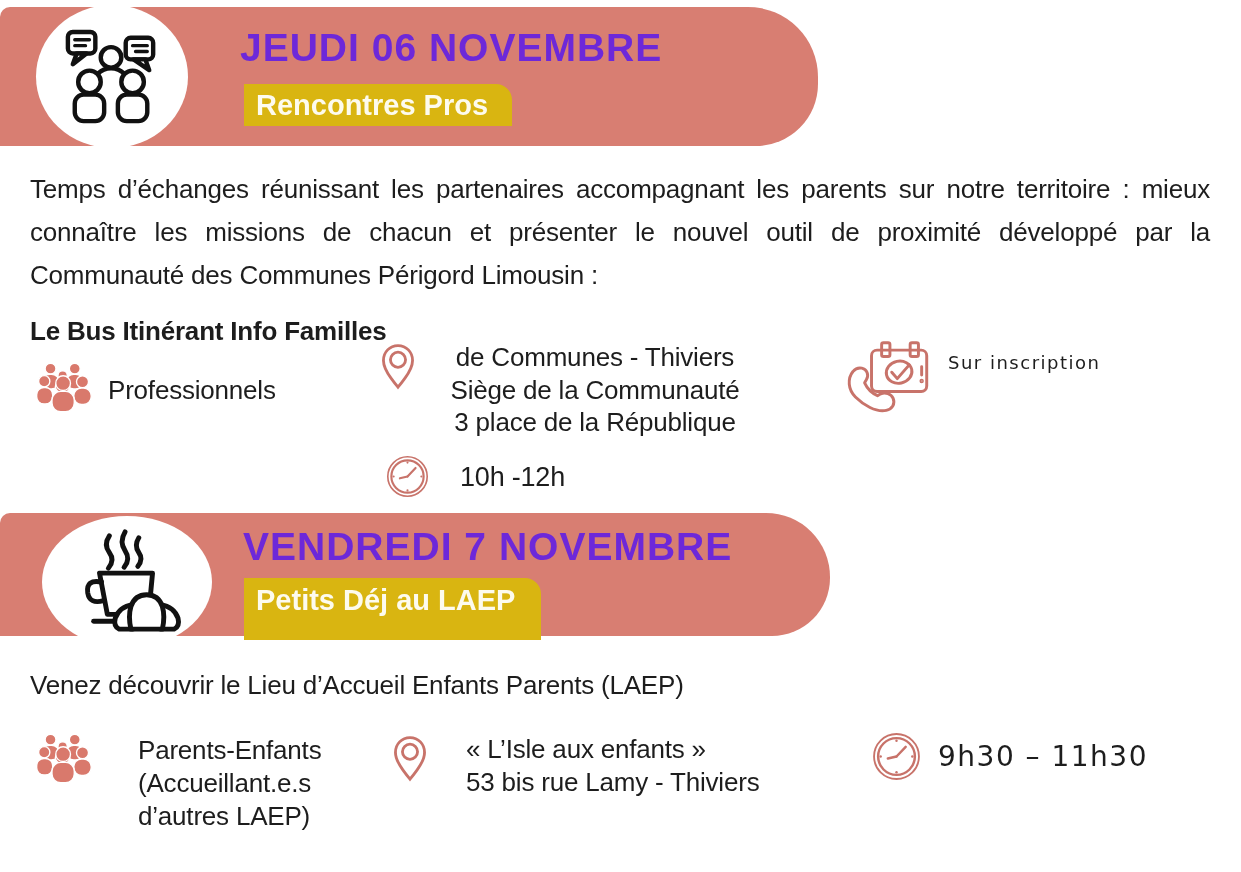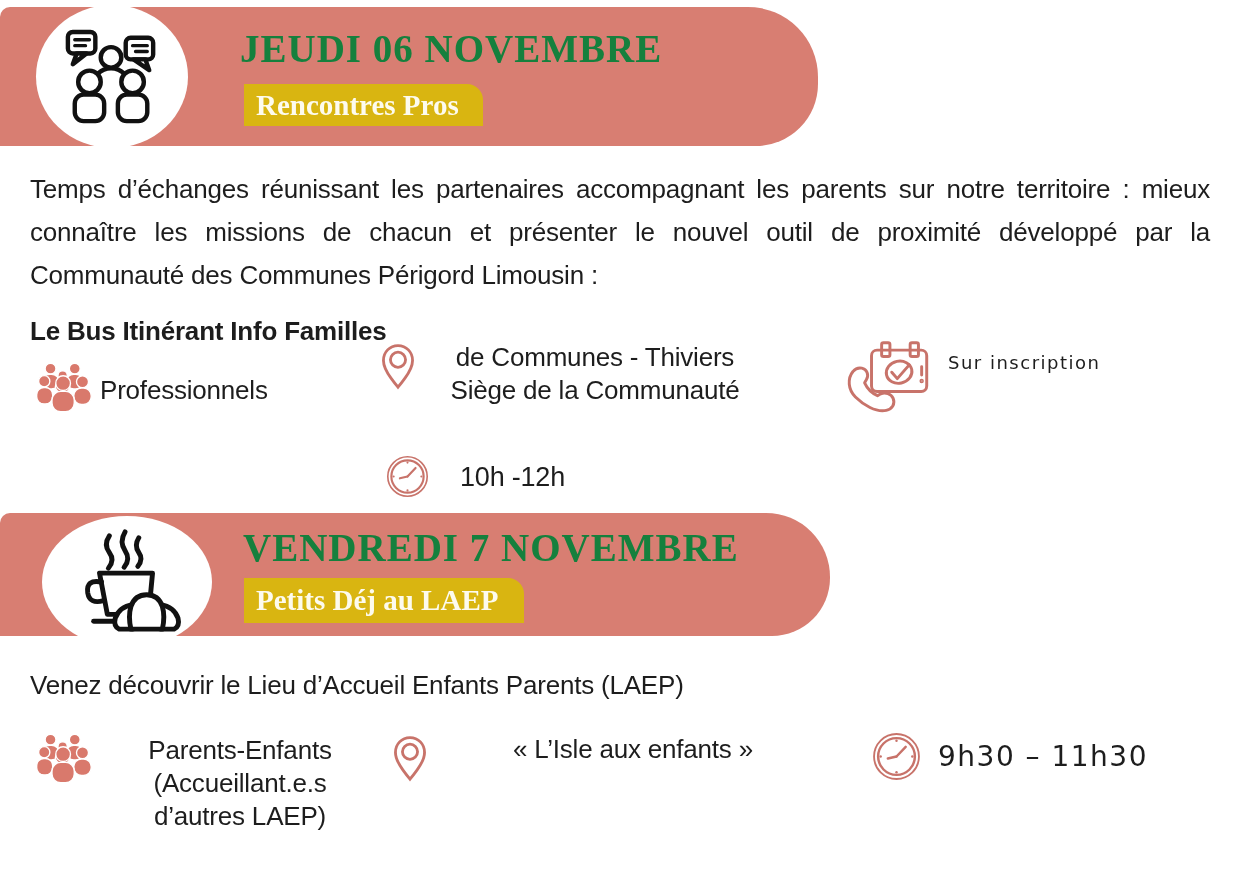--- a/index.html
+++ b/index.html
@@ -7,40 +7,40 @@
         font-family:"Liberation Sans",sans-serif;color:#1d1d1d;}
   .abs{position:absolute;}
 
   
   .banner{background:#d87e72;}
   .banner1{left:0;top:7px;width:818px;height:139px;border-radius:10px 70px 62px 0;}
   .banner2{left:0;top:513px;width:830px;height:123px;border-radius:10px 64px 58px 0;}
   .circle{background:#ffffff;border-radius:50%;display:flex;align-items:center;justify-content:center;}
   .circle1{left:36px;top:5px;width:152px;height:143px;}
   .circle2{left:42px;top:516px;width:170px;height:132px;}
-  .banner-title{font-family:Liberation Serif, serif;font-weight:800;
-        color:#15803d;font-size:39px;letter-spacing:1px;white-space:nowrap;}
+  .banner-title{font-family:Liberation Sans, sans-serif;font-weight:800;
+        color:#6d28d9;font-size:39px;letter-spacing:1px;white-space:nowrap;}
   .title1{left:240px;top:26px;}
   .title2{left:243px;top:525px;}
-  .badge{background:#d9b511;color:#fdfbee;font-family:Liberation Serif, serif;
+  .badge{background:#d9b511;color:#fdfbee;font-family:Liberation Sans, sans-serif;
         font-weight:800;font-size:29px;white-space:nowrap;border-radius:0 16px 0 0;}
   .badge1{left:244px;top:84px;height:42px;line-height:42px;padding:0 24px 0 12px;}
-  .badge2{left:244px;top:578px;height:45px;line-height:45px;padding:0 26px 0 12px;}
+  .badge2{left:244px;top:578px;height:55px;line-height:45px;padding:0 26px 7px 12px;}
 
   
   .para{left:30px;top:168px;width:1180px;font-size:26px;line-height:43px;letter-spacing:-0.2px;}
   .para .desc{text-align:justify;display:block;}
   .para .desc-bold{font-weight:bold;margin-top:13px;}
   .intro2{left:30px;top:670px;font-size:26px;letter-spacing:-0.2px;white-space:nowrap;}
 
   .info-label{font-size:26px;letter-spacing:-0.2px;}
   .loc-center{text-align:center;line-height:32.5px;}
-  .loc-left{text-align:center;line-height:33px;}
+  .loc-left{text-align:left;line-height:33px;margin-left:28px;}
   .geo{font-family:"DejaVu Sans",sans-serif;letter-spacing:1.5px;}
-  .lbl-professionnels{left:100px;top:375px;text-align:right;}
+  .lbl-professionnels{left:108px;top:375px;text-align:right;}
   .loc1{left:420px;top:341px;width:350px;}
   .sur-inscription{left:948px;top:352px;font-size:18px;}
   .time1{left:460px;top:462px;font-size:27px;}
   .aud2{left:110px;top:734px;width:260px;}
   .loc2{left:438px;top:733px;width:390px;}
   .time2{left:938px;top:740px;font-size:28px;}
 
   
   .ic{display:block;}
   svg{display:block;}
@@ -158,20 +158,21 @@
   <div class="abs info-label lbl-professionnels">Professionnels</div>
 
   <span class="abs ic" style="left:381px;top:343px;">
     <svg width="34" height="59">
         <use href="#sym-pin"></use>
       </svg>
   </span>
   <div class="abs info-label loc-center loc1">
     <div>de Communes - Thiviers</div>
     <div>Siège de la Communauté</div>
+    <div>3 place de la République</div>
   </div>
 
   <span class="abs ic" style="left:843px;top:338px;">
     <svg width="92" height="85">
         <use href="#sym-phonecal"></use>
       </svg>
   </span>
   <div class="abs info-label geo sur-inscription">Sur inscription</div>
 
   <span class="abs ic" style="left:386px;top:455px;">
@@ -205,20 +206,21 @@
     <div>d’autres LAEP)</div>
   </div>
 
   <span class="abs ic" style="left:393px;top:735px;">
     <svg width="34" height="59">
         <use href="#sym-pin"></use>
       </svg>
   </span>
   <div class="abs info-label loc-left loc2">
     <div>« L’Isle aux enfants »</div>
+    <div>53 bis rue Lamy - Thiviers</div>
   </div>
 
   <span class="abs ic" style="left:872px;top:732px;">
     <svg width="49" height="49">
         <use href="#sym-clock"></use>
       </svg>
   </span>
   <div class="abs info-label geo time2">9h30 – 11h30</div>
 
 </div>

